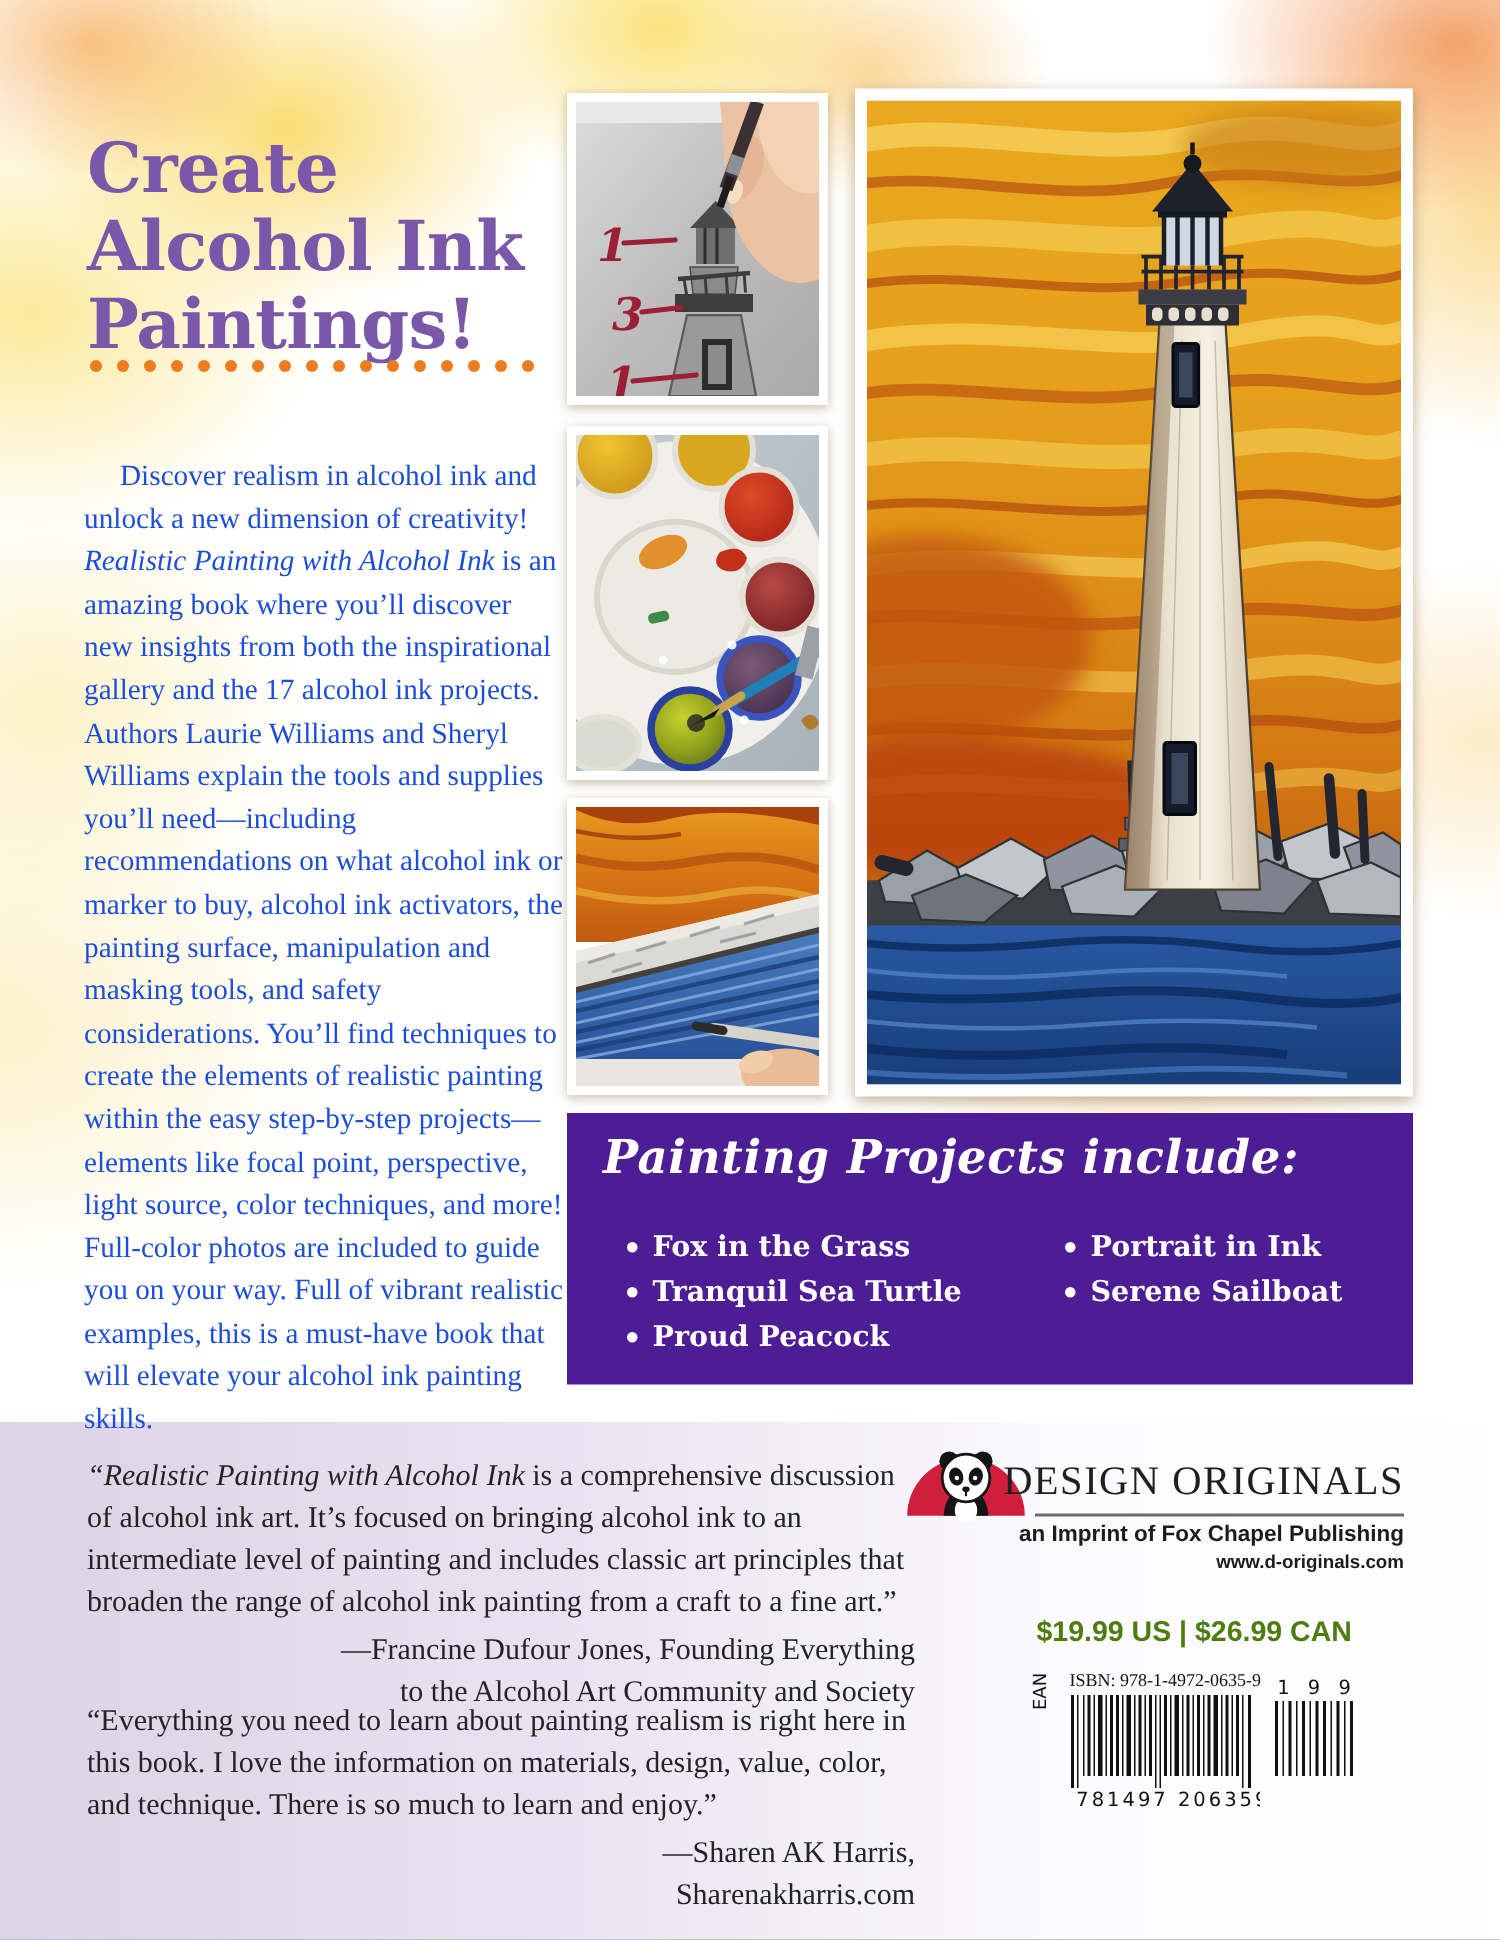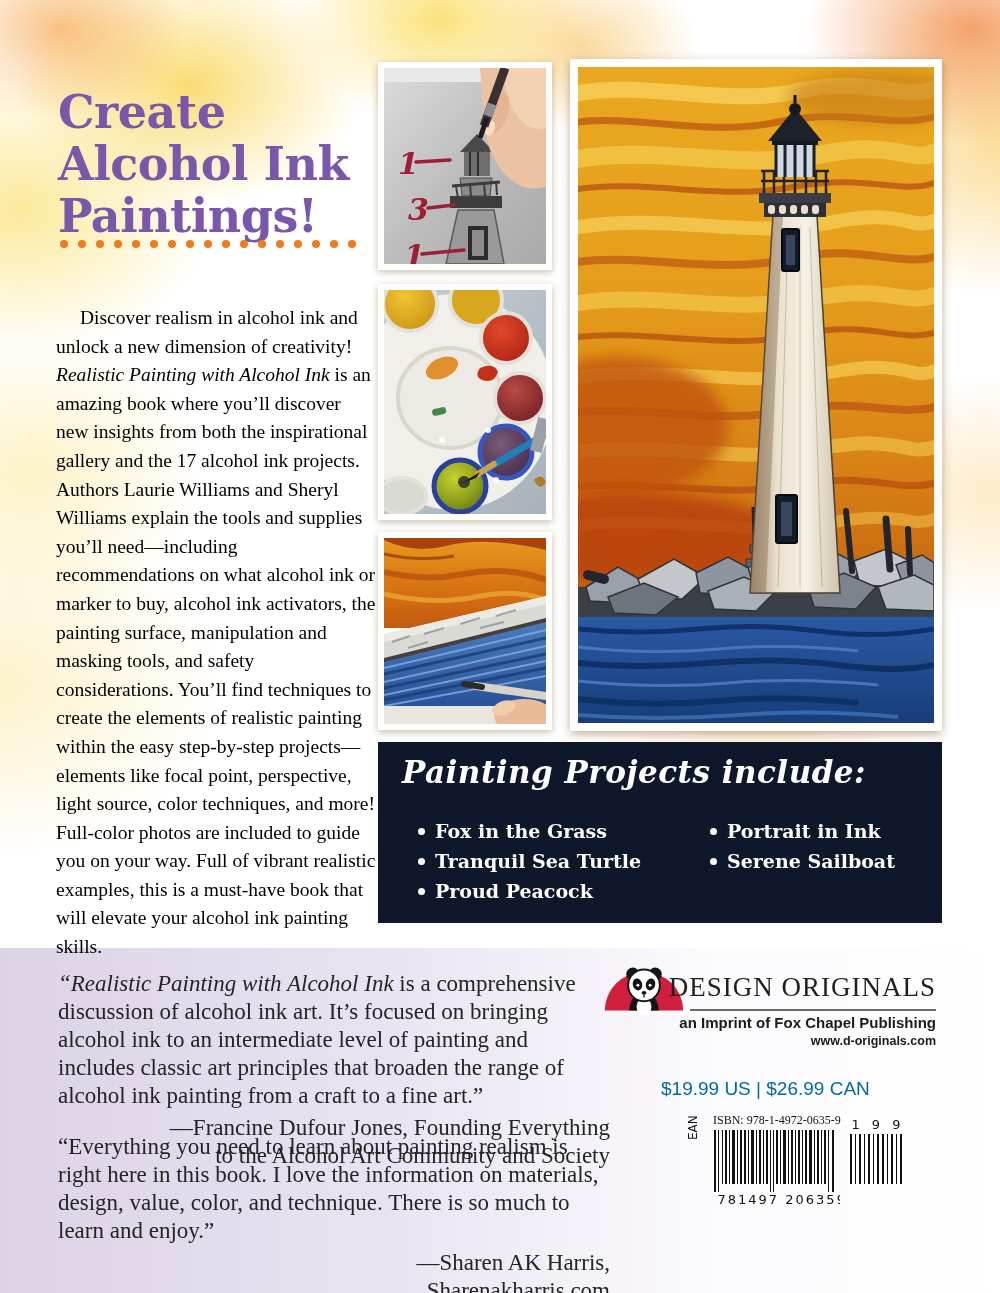--- a/index.html
+++ b/index.html
@@ -23,58 +23,58 @@
   .lavender{position:absolute;left:0;top:948px;width:1000px;height:345px;pointer-events:none;
     background:linear-gradient(90deg,#dcd3e6 0%,#e9e3f1 38%,#fbfafd 70%,#ffffff 100%);}
   
   .headline{position:absolute;left:58px;top:56px;width:312px;
     font-family:"DejaVu Serif",serif;font-weight:bold;font-size:46px;line-height:1.13;
     color:#7a57a8;letter-spacing:-.5px;}
   .dots{position:absolute;left:60px;top:240px;display:flex;gap:10px;}
   .dots i{width:8px;height:8px;border-radius:50%;background:#ee7c1f;display:block;}
   
   .intro{position:absolute;left:56px;top:264px;width:320px;font-size:19.5px;line-height:28.6px;
-    color:#000000;text-indent:24px;margin-top:40px;}
+    color:#1d4ed8;text-indent:24px;margin-top:40px;}
   .intro .it{font-style:italic;}
   
   .frame{position:absolute;background:#fff;box-shadow:0 2px 7px rgba(120,90,40,.4);padding:6px;}
   .frame svg{display:block;}
   .ph1{left:378px;top:62px;}
   .ph2{left:378px;top:284px;}
   .ph3{left:378px;top:532px;}
   .painting{left:570px;top:59px;padding:8px;box-shadow:0 3px 9px rgba(120,80,30,.45);}
   
-  .projects{position:absolute;left:378px;top:742px;width:564px;height:181px;background:#0f172a;
+  .projects{position:absolute;left:378px;top:742px;width:564px;height:181px;background:#4c1d95;
     color:#fff;box-sizing:border-box;padding:12px 0 0 24px;}
   .projects h2{margin:0 0 10px 0;font-family:"DejaVu Serif",serif;font-style:italic;font-weight:bold;
     font-size:31px;letter-spacing:.5px;}
   .pcols{display:flex;}
   .pcols ul{list-style:none;margin:16px;padding:0;}
   .pcols ul.c1{width:260px;}
   .pcols li{font-family:"DejaVu Serif",serif;font-weight:bold;font-size:19px;line-height:30px;
     display:flex;align-items:center;}
   .pcols li .b{width:7px;height:7px;border-radius:50%;background:#fff;margin-right:10px;flex:0 0 auto;}
   
-  .quote{position:absolute;left:58px;width:552px;font-size:23px;line-height:28px;color:#242424;}
+  .quote{position:absolute;left:58px;width:552px;font-size:20px;line-height:28px;color:#242424;}
   .q1{top:970px;}
   .q2{top:1133px;}
   .quote .it{font-style:italic;}
   .attr{text-align:right;margin-top:4px;}
   
   .pub-name{position:absolute;left:600px;top:972px;width:336px;text-align:right;
     font-family:"Liberation Serif",serif;font-size:27px;color:#1f1f1f;letter-spacing:1px;}
   .pub-rule{position:absolute;left:690px;top:1009px;width:246px;height:2px;background:#6b6b6b;}
   .pub-imprint{position:absolute;left:600px;top:1014px;width:336px;text-align:right;
     font-family:"Liberation Sans",sans-serif;font-weight:bold;font-size:15px;color:#1c1c1c;}
   .pub-site{position:absolute;left:600px;top:1034px;width:336px;text-align:right;
     font-family:"Liberation Sans",sans-serif;font-weight:bold;font-size:12.5px;color:#1c1c1c;}
   .logo{position:absolute;left:602px;top:962px;}
   
-  .price{position:absolute;left:661px;top:1078px;font-family:"Liberation Sans",sans-serif;
-    font-weight:normal;font-size:19px;color:#0369a1;}
+  .price{position:absolute;left:691px;top:1078px;font-family:"Liberation Sans",sans-serif;
+    font-weight:bold;font-size:19px;color:#4d7c0f;}
   .isbn{position:absolute;left:713px;top:1113px;font-family:Liberation Serif, serif;
     font-size:12px;color:#101010;}
   .ean{position:absolute;left:686px;top:1140px;font-family:"DejaVu Sans",sans-serif;font-size:12px;
     color:#101010;transform:rotate(-90deg);transform-origin:left top;}
   .bc-main{position:absolute;left:712px;top:1130px;}
   .bc-supp{position:absolute;left:848px;top:1118px;}
   .bc-digits{font-family:"DejaVu Sans",sans-serif;font-size:13px;}
 </style>
 </head>
 <body>

